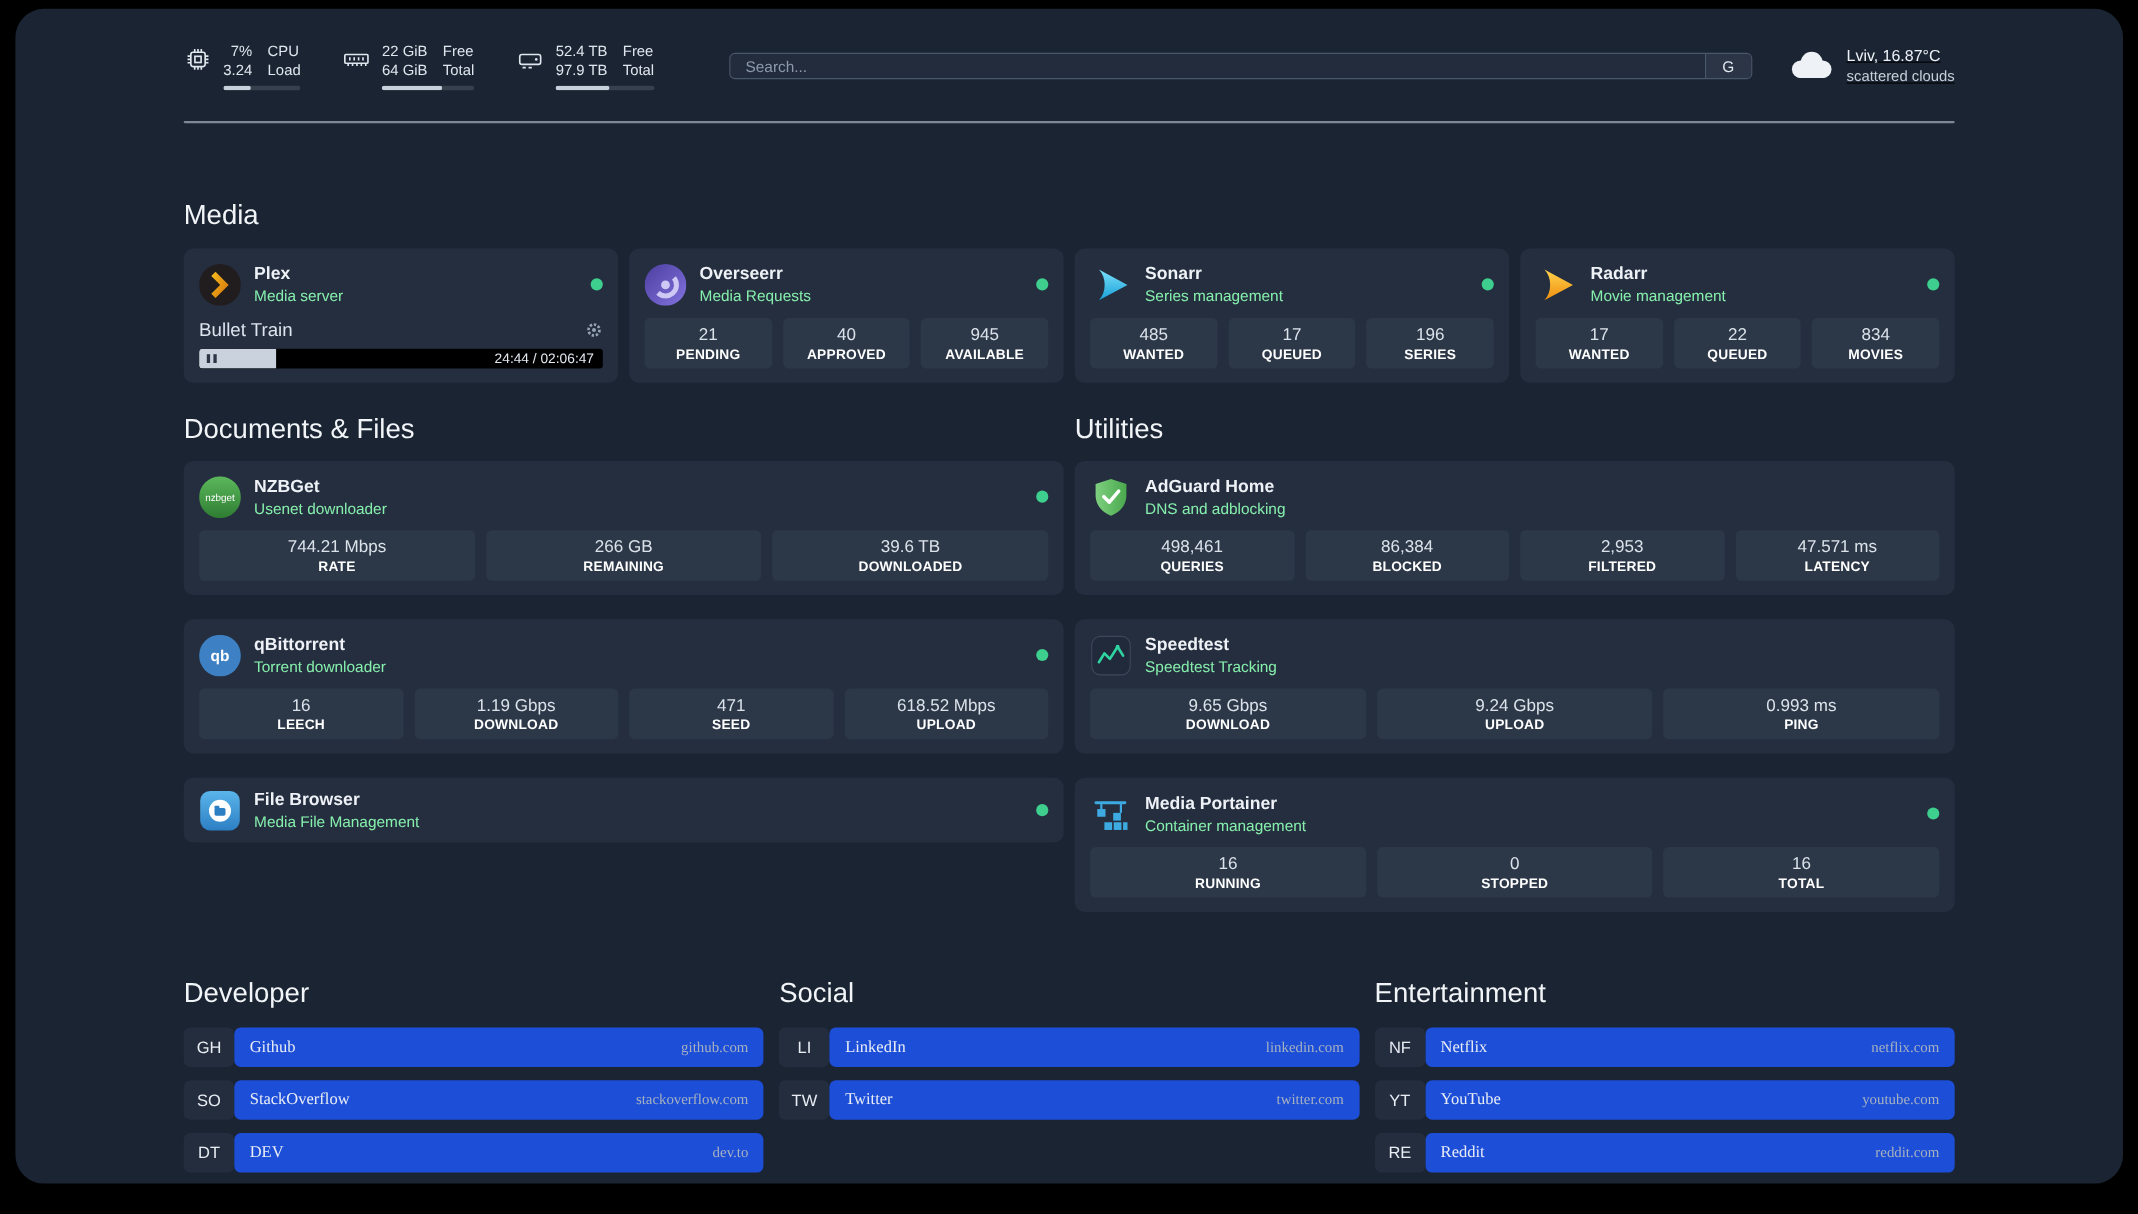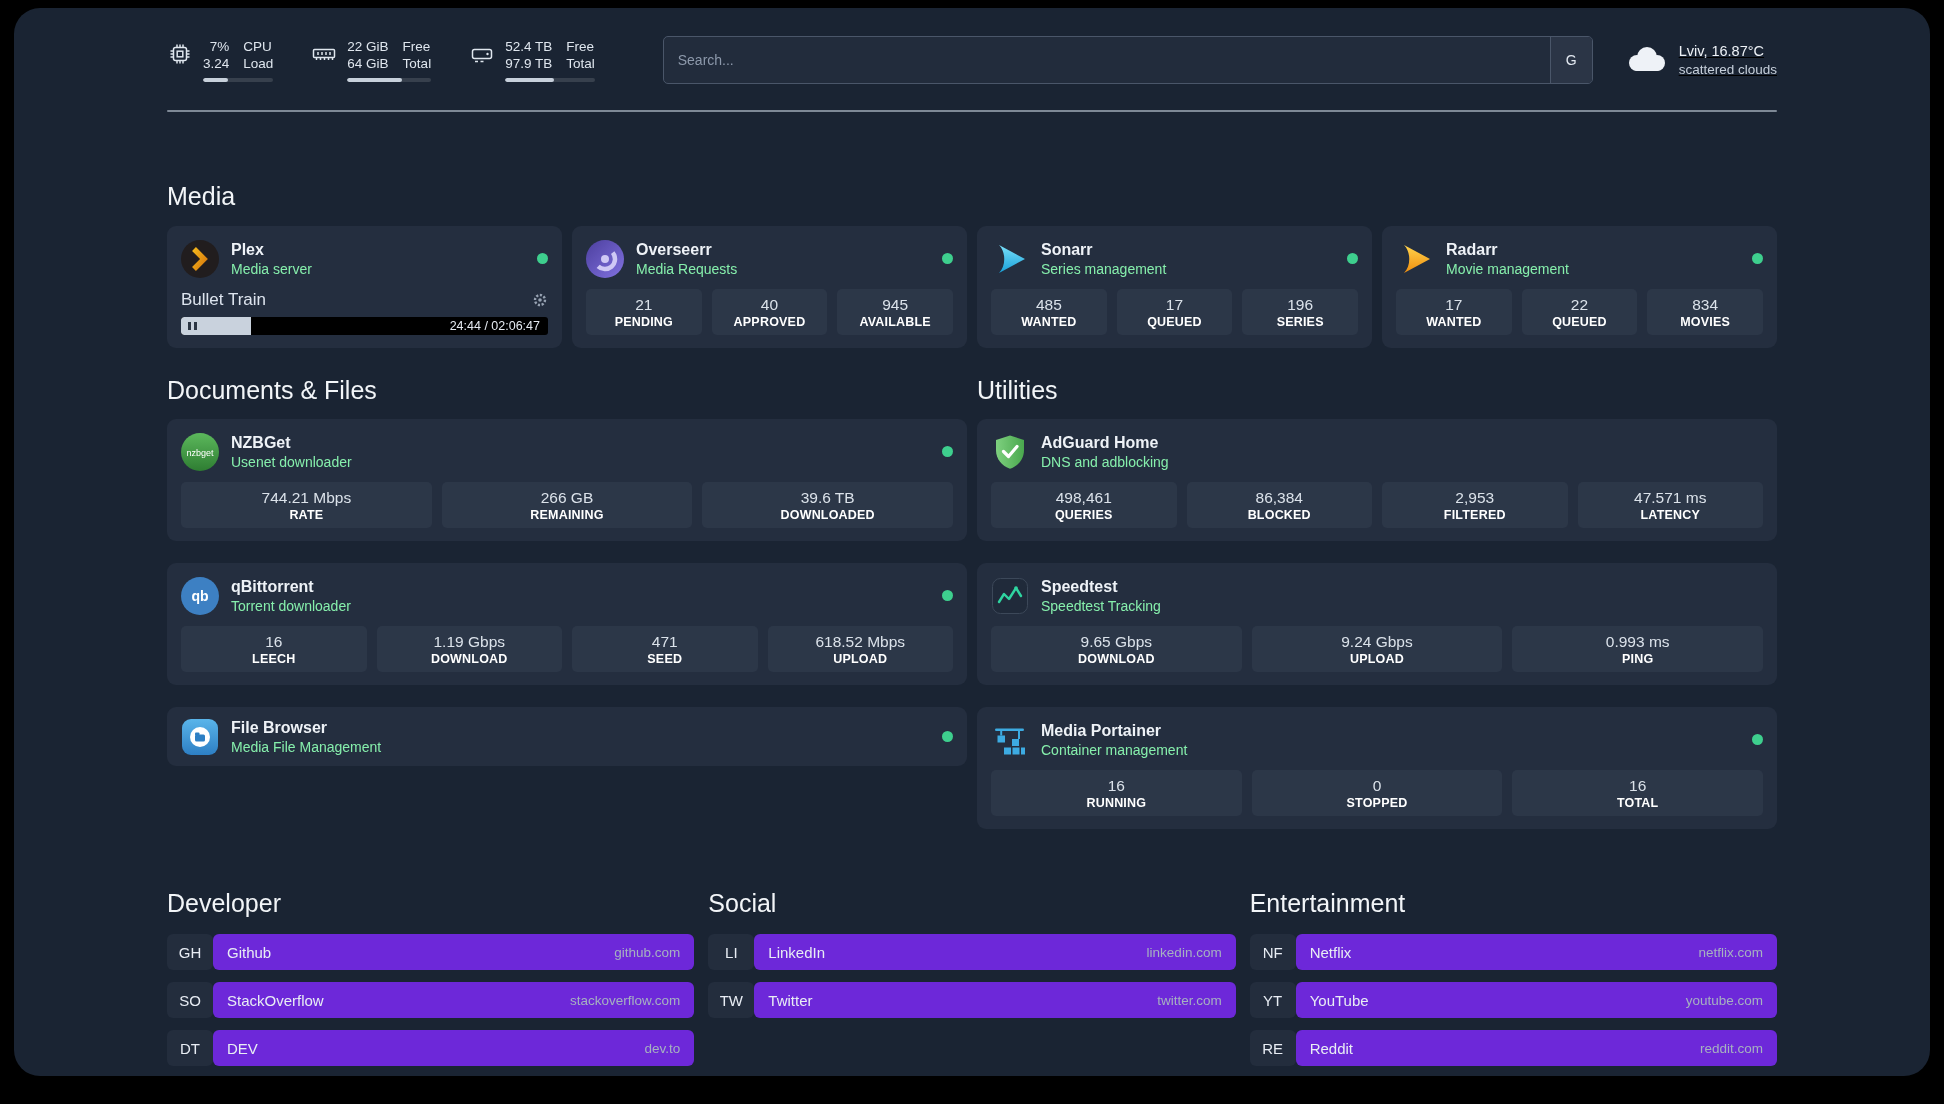--- a/index.html
+++ b/index.html
@@ -20,21 +20,21 @@
   .topbar { display:flex; align-items:center; margin-top:28px; height:48px; }
   .hw-group { display:flex; gap:10px; margin-right:38px; }
   .hw-icon { width:26px; height:26px; margin-top:3px; flex:none; }
   .hw-main { display:flex; flex-direction:column; }
   .hw-cols { display:flex; gap:14px; }
   .hw-col { display:flex; flex-direction:column; font-size:13.5px; line-height:17px; color:#dfe6ee; }
   .hw-col.nums { align-items:flex-end; }
   .hw-bar { height:4px; background:rgba(255,255,255,.13); border-radius:2px; margin-top:6px; overflow:hidden; }
   .hw-fill { height:100%; background:#c7d0db; border-radius:2px; }
 
-  .search { flex:1; margin:0 30px; height:48px; border:1px solid #4a5669; border-radius:5px;
+  .search { flex:1; margin:0 30px; height:24px; border:1px solid #4a5669; border-radius:5px;
             background:#222c3c; display:flex; align-items:stretch; overflow:hidden; }
   .search input { flex:1; background:transparent; border:none; outline:none; color:#d4dbe5;
                   font-size:14px; padding:0 14px; font-family:inherit; }
   .search input::placeholder { color:#8d99ab; }
   .g-btn { width:42px; border:none; border-left:1px solid #4a5669; background:#2b3546; color:#e3e9f1;
            font-size:14px; display:flex; align-items:center; justify-content:center; font-family:inherit; cursor:pointer; }
 
   .weather { display:flex; align-items:flex-start; gap:10px;text-decoration:underline; }
   .weather-txt { display:flex; flex-direction:column; }
   .weather-loc { font-size:14.5px; color:#eef2f7; line-height:19px; }
@@ -78,22 +78,22 @@
   .col-title { margin-bottom:14px; }
   .col-stack { display:flex; flex-direction:column; gap:22px; }
   .card--slim { padding:10px 14px; }
 
   
   .bm-grid { display:grid; grid-template-columns:repeat(3,1fr); gap:14px; margin-top:60px; }
   .bm-title { margin-bottom:16px; }
   .bm-row { display:flex; height:36px; margin-bottom:12px;justify-content:space-between; }
   .bm-abbr { width:46px; background:#232d3d; border-radius:6px; display:flex; align-items:center;
              justify-content:center; font-size:15px; color:#e8edf4; flex:none; }
-  .bm-pill { flex:1; background:#6d28d9; border-radius:6px; display:flex; align-items:center;
-             padding:0 14px; cursor:pointer; }
+  .bm-pill { flex:1; background:#1d4ed8; border-radius:6px; display:flex; align-items:center;
+             padding:0 14px; cursor:pointer;font-family:Liberation Serif, serif; }
   .bm-name { font-size:15px; color:#e8edf4; }
   .bm-url { margin-left:auto; font-size:13.5px; color:#a6b1c0; }
 </style>
 </head>
 <body>
 
 <div class="surface">
 <div class="content">
 
   <div class="topbar">

